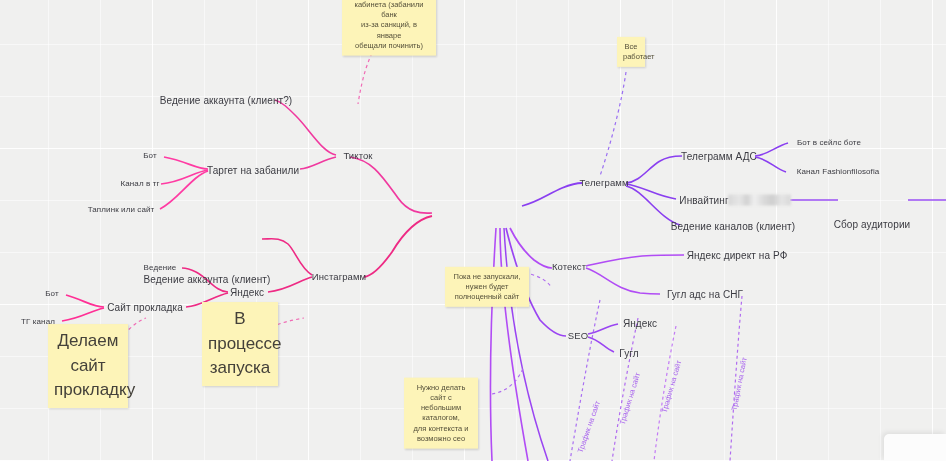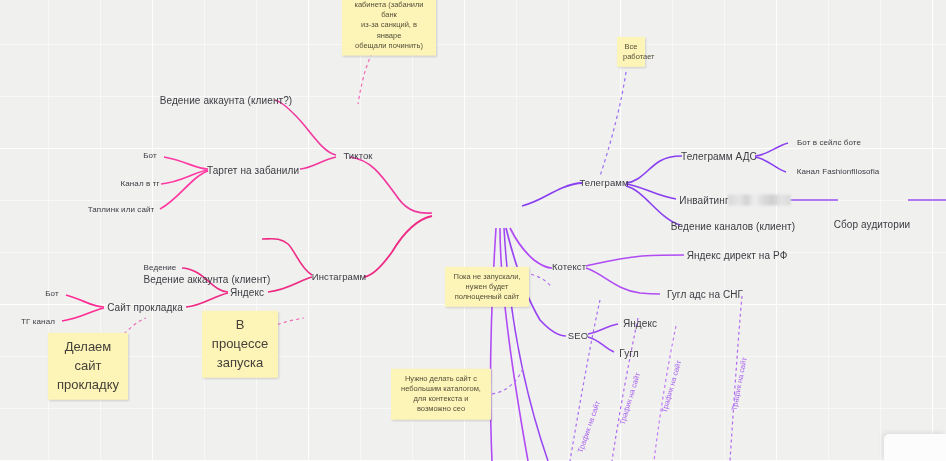--- a/index.html
+++ b/index.html
@@ -63,21 +63,21 @@
     background: #fdf4b8;
     color: #55503a;
     text-align: center;
     white-space: pre-line;
     line-height: 1.35;
     padding: 5px 6px;
     box-shadow: 1px 1px 2px rgba(0,0,0,0.14);
     transform: translate(-50%, -50%);
   }
   .sticky.small { font-size: 7.5px; }
-  .sticky.big   { font-size: 13px; color: #44413a; line-height: 1.45; }
+  .sticky.big   { font-size: 17px; color: #44413a; line-height: 1.45; }
 
   .redaction {
     position: absolute;
     transform: translate(0, -50%);
     background: linear-gradient(90deg,
         #d8d8d8 0%, #e6e6e6 18%, #d2d2d2 30%, #efefef 42%,
         #dcdcdc 55%, #cfcfcf 70%, #e4e4e4 85%, #dadada 100%);
     filter: blur(1.1px);
     border-radius: 1px;
   }
@@ -192,21 +192,21 @@
 из-за санкций, в январе
 обещали починить)</div>
 
   <div class="sticky small" style="left:631px; top:52px; width:28px;">Все
 работает</div>
 
   <div class="sticky small" style="left:487px; top:287px; width:84px;">Пока не запускали,
 нужен будет
 полноценный сайт</div>
 
-  <div class="sticky small" style="left:441px; top:394px; width:100px;">Нужно делать сайт с
+  <div class="sticky small" style="left:441px; top:413px; width:74px;">Нужно делать сайт с
 небольшим каталогом,
 для контекста и
 возможно сео</div>
 
   <div class="sticky big" style="left:88px; top:366px; width:80px;">Делаем сайт
 прокладку</div>
 
   <div class="sticky big" style="left:240px; top:344px; width:76px;">В процессе
 запуска</div>
 

